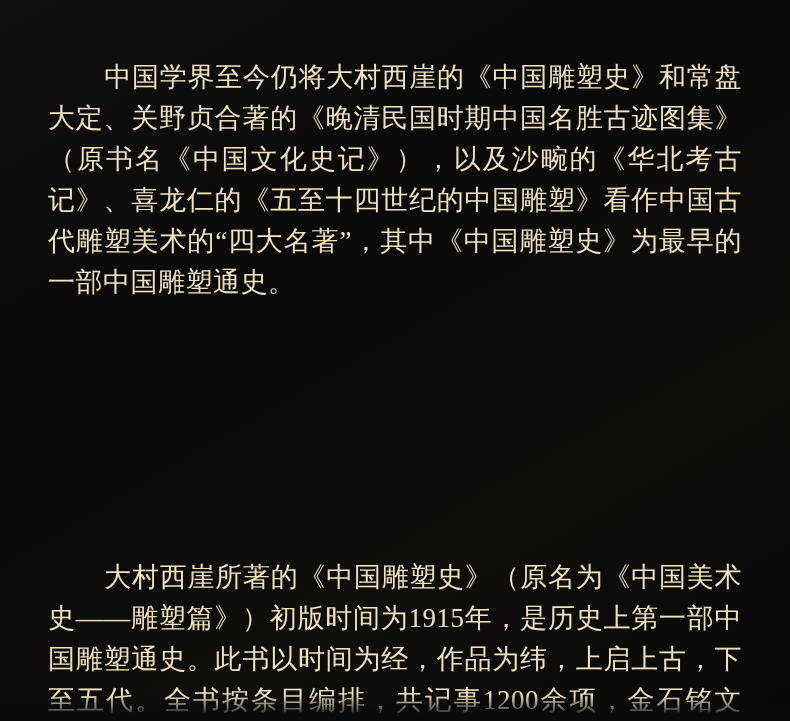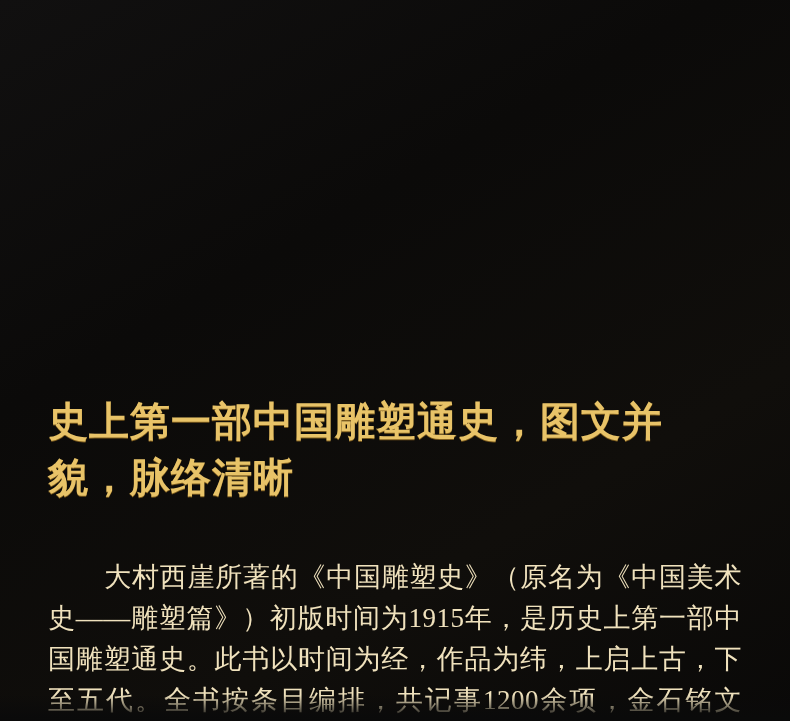--- a/index.html
+++ b/index.html
@@ -66,19 +66,19 @@
     height: 26px;
     background: linear-gradient(to bottom, rgba(10,10,10,0) 0%, rgba(10,10,10,0.95) 85%);
     pointer-events: none;
   }
 </style>
 </head>
 <body>
 
 <div class="page">
 
+  <p class="para" id="para-top"><span class="indent"></span><span>中国学界至今仍将大村西崖的《中国雕塑史》和常盘大定、关野贞合著的《晚清民国时期中国名胜古迹图集》（原书名《中国文化史记》），以及沙畹的《华北考古记》、喜龙仁的《五至十四世纪的中国雕塑》看作中国古代雕塑美术的“四大名著”，其中《中国雕塑史》为最早的一部中国雕塑通史。</span></p>
 
-  <h1 id="heading">史上第一部中国雕塑通史，图文并貌，脉络清晰</h1>
 
   <p class="para" id="para-bottom"><span class="indent"></span><span>大村西崖所著的《中国雕塑史》（原名为《中国美术史——雕塑篇》）初版时间为1915年，是历史上第一部中国雕塑通史。此书以时间为经，作品为纬，上启上古，下至五代。全书按条目编排，共记事1200余项，金石铭文2600余种，图片978幅。内容均为各文献所摘录并夹叙夹议而成，因此具有极高的文献参考价值和史学价值。</span></p>
 
   <div class="fade-bottom"></div>
 </div>
 
 </body></html>

